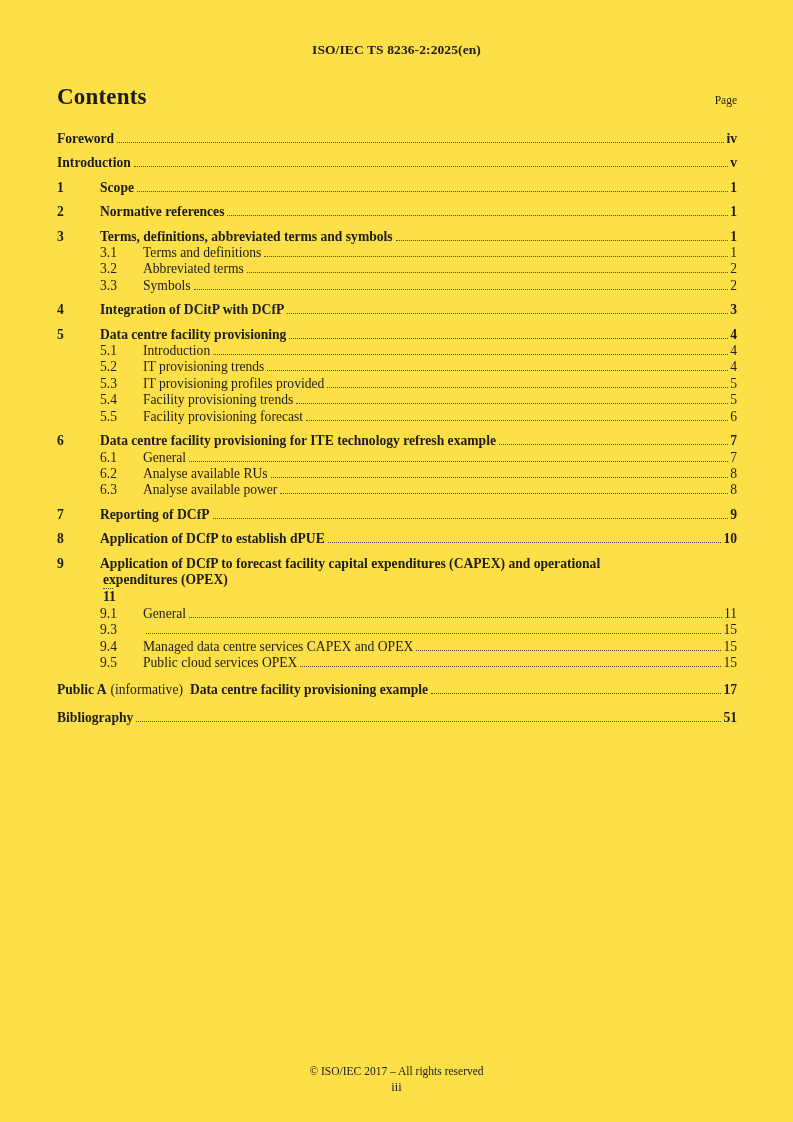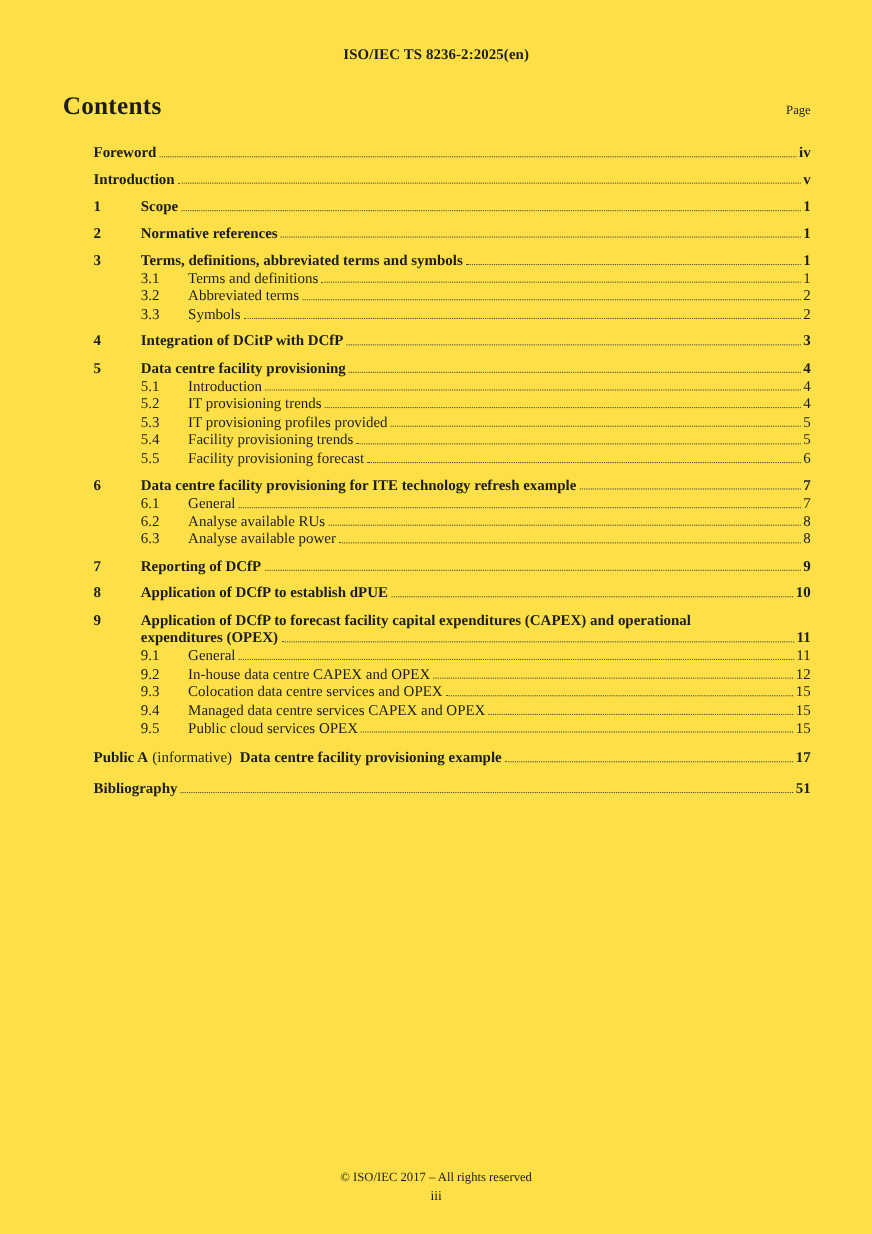--- a/index.html
+++ b/index.html
@@ -35,33 +35,33 @@
     margin: 0;
     font-size: 23px;
     font-weight: bold;
     line-height: 25px;
     letter-spacing: 0.2px;
   }
   .page-col-label {
     font-size: 11.5px;
     font-weight: normal;
   }
-  .toc { margin-top: 22px; margin-left: 28px; }
+  .toc { margin-top: 22px; }
   .toc-row {
     display: flex;
     align-items: baseline;
     font-size: 13.6px;
     line-height: 16.4px;
   }
   .toc-row .b { font-weight: bold; }
   .toc-row .r { font-weight: normal; }
   .level-front, .level-h1 { margin-top: 8px; }
   .toc-row:first-child { margin-top: 0; }
   .level-h2 { padding-left: 43px; justify-content: center; }
-  .level-cont { padding-left: 43px; }
+  .level-cont { padding-left: 43px; flex-direction: column; }
   .space-before { margin-top: 11px; }
   .num {
     flex: 0 0 43px;
     font-weight: normal;
   }
   .level-h1 > .num { font-weight: bold; }
   .title { white-space: nowrap; }
   .level-annex .title .r { margin-left: 4px; margin-right: 7px; }
   .leader {
     flex: 1 1 auto;
@@ -226,28 +226,21 @@
           <span class="leader"></span>
           <span class="pg b">11</span>
         </div>
         <div class="toc-row level-h2">
           <span class="num">9.1</span>
           <span class="title"><span class="r">General</span></span>
           <span class="leader"></span>
           <span class="pg r">11</span>
         </div>
         <div class="toc-row level-h2">
-          <span class="num">9.2</span>
-          <span class="title"><span class="r">In-house data centre CAPEX and OPEX</span></span>
-          <span class="leader"></span>
-          <span class="pg r">12</span>
-        </div>
-        <div class="toc-row level-h2">
           <span class="num">9.3</span>
-          <span class="title"><span class="r">Colocation data centre services and OPEX</span></span>
           <span class="leader"></span>
           <span class="pg r">15</span>
         </div>
         <div class="toc-row level-h2">
           <span class="num">9.4</span>
           <span class="title"><span class="r">Managed data centre services CAPEX and OPEX</span></span>
           <span class="leader"></span>
           <span class="pg r">15</span>
         </div>
         <div class="toc-row level-h2">

